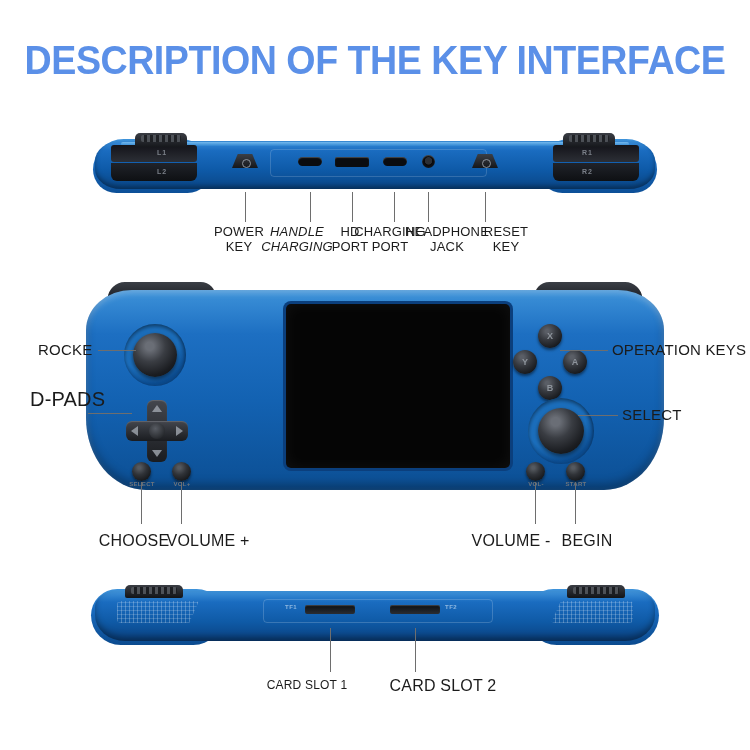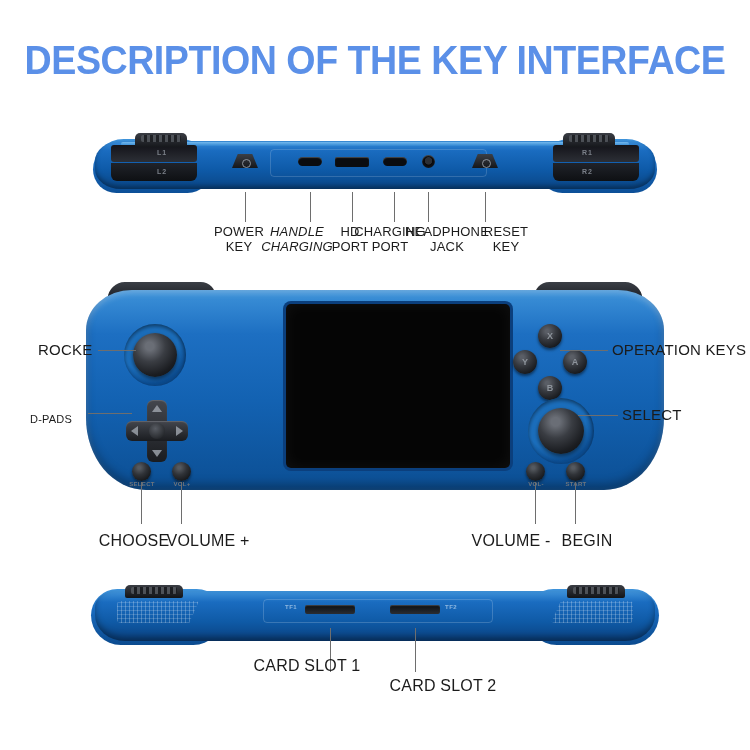--- a/index.html
+++ b/index.html
@@ -308,21 +308,21 @@
     <div class="sbtn-cap" style="left:56px;top:201px;">SELECT</div>
     <div class="sbtn-cap" style="left:96px;top:201px;">VOL+</div>
     <div class="sbtn-cap" style="left:450px;top:201px;">VOL-</div>
     <div class="sbtn-cap" style="left:490px;top:201px;">START</div>
   </div>
 
   <div class="lead h" style="left:98px;top:350px;width:38px;"></div>
   <div class="lbl" style="left:38px;top:342px;font-size:15px;">ROCKE</div>
 
   <div class="lead h" style="left:88px;top:413px;width:44px;"></div>
-  <div class="lbl" style="left:30px;top:412px;font-size:11px;">D-PADS</div>
+  <div class="lbl" style="left:30px;top:392px;font-size:20px;">D-PADS</div>
 
   <div class="lead h" style="left:560px;top:350px;width:48px;"></div>
   <div class="lbl" style="left:612px;top:342px;font-size:15px;">OPERATION KEYS</div>
 
   <div class="lead h" style="left:578px;top:415px;width:40px;"></div>
   <div class="lbl" style="left:622px;top:407px;font-size:15px;">SELECT</div>
 
   <div class="lead v" style="left:141px;top:482px;height:42px;"></div>
   <div class="lead v" style="left:181px;top:482px;height:42px;"></div>
   <div class="lead v" style="left:535px;top:482px;height:42px;"></div>
@@ -346,16 +346,16 @@
 
     <div class="bv-plate"></div>
     <div class="cardslot" style="left:210px;"></div>
     <div class="cardslot" style="left:295px;"></div>
     <div class="slot-cap" style="left:190px;">TF1</div>
     <div class="slot-cap" style="left:350px;">TF2</div>
   </div>
 
   <div class="lead v" style="left:330px;top:628px;height:44px;"></div>
   <div class="lead v" style="left:415px;top:628px;height:44px;"></div>
-  <div class="lbl c" style="left:307px;top:658px;font-size:16px;">CARD SLOT 1</div>
+  <div class="lbl c" style="left:307px;top:678px;font-size:12px;">CARD SLOT 1</div>
   <div class="lbl c" style="left:443px;top:678px;font-size:16px;">CARD SLOT 2</div>
 
 </div>
 
 </body></html>

